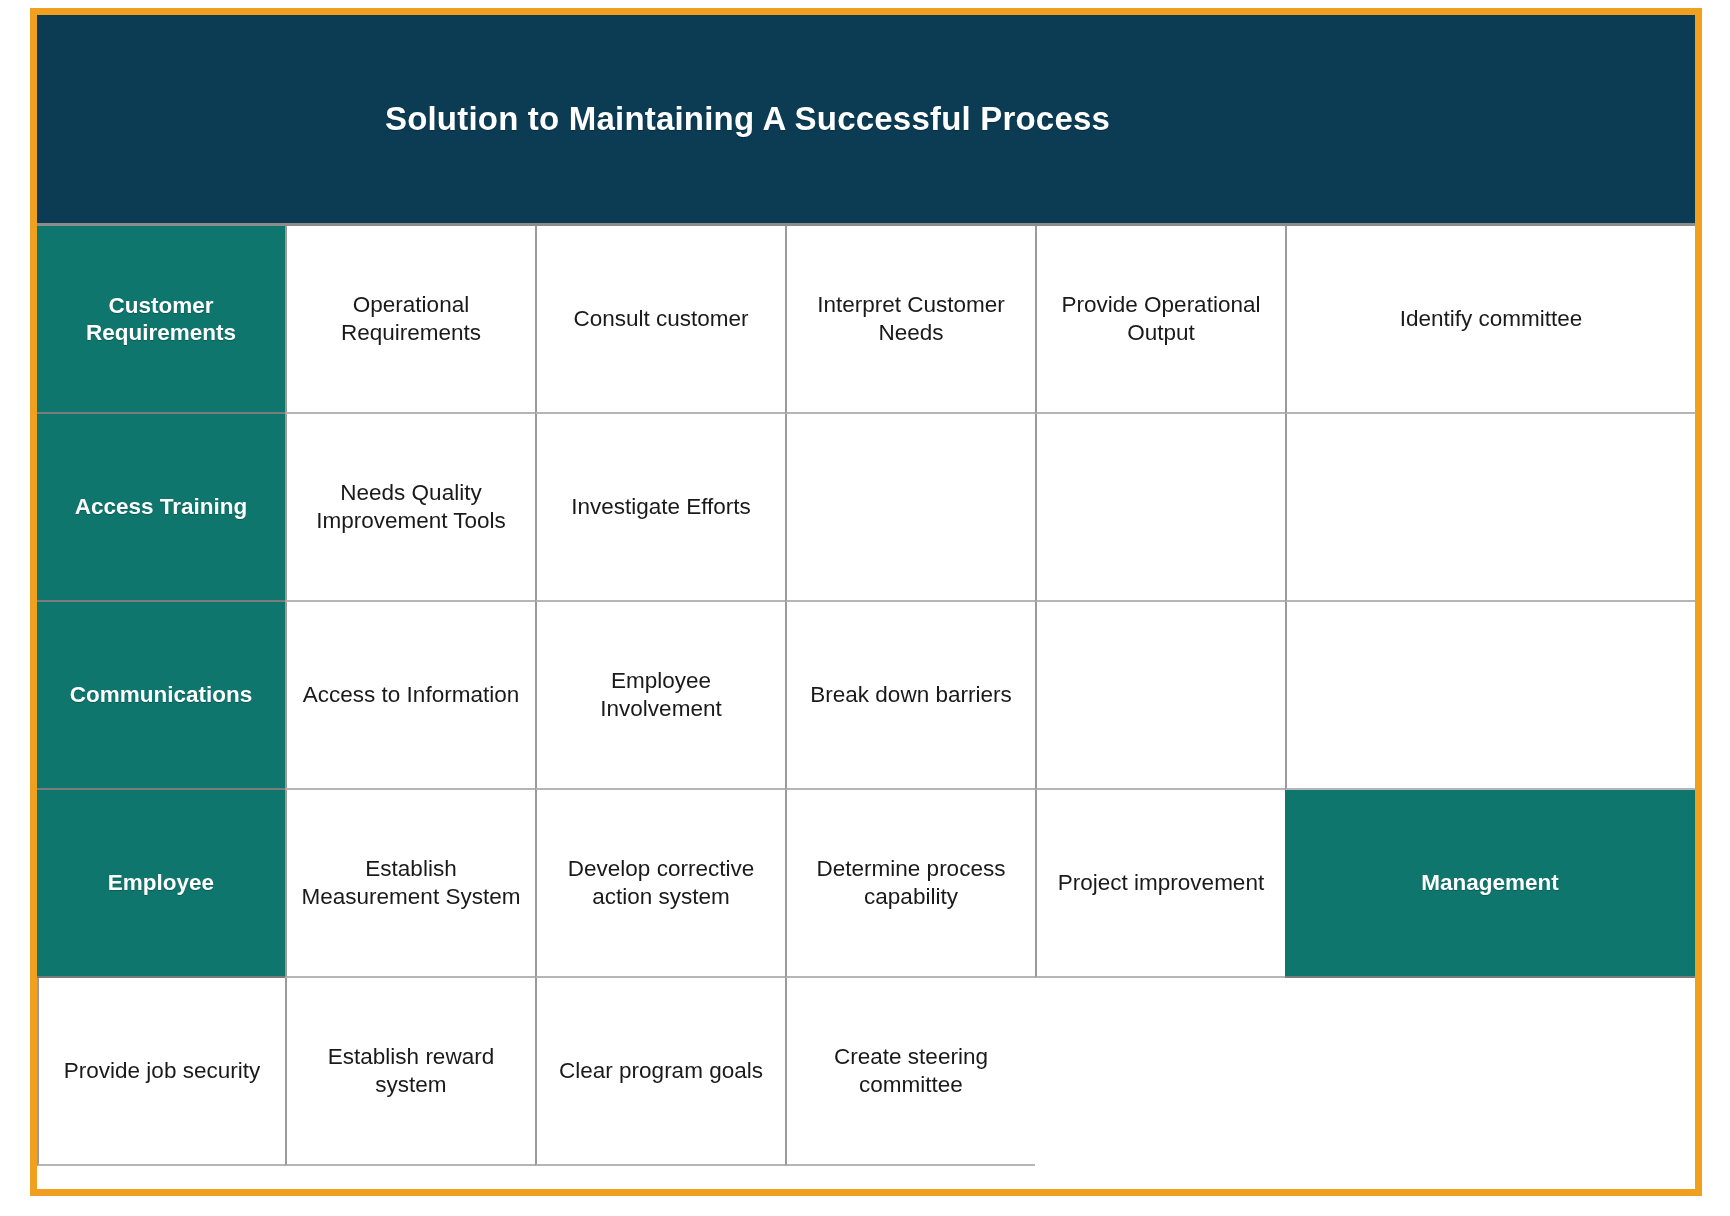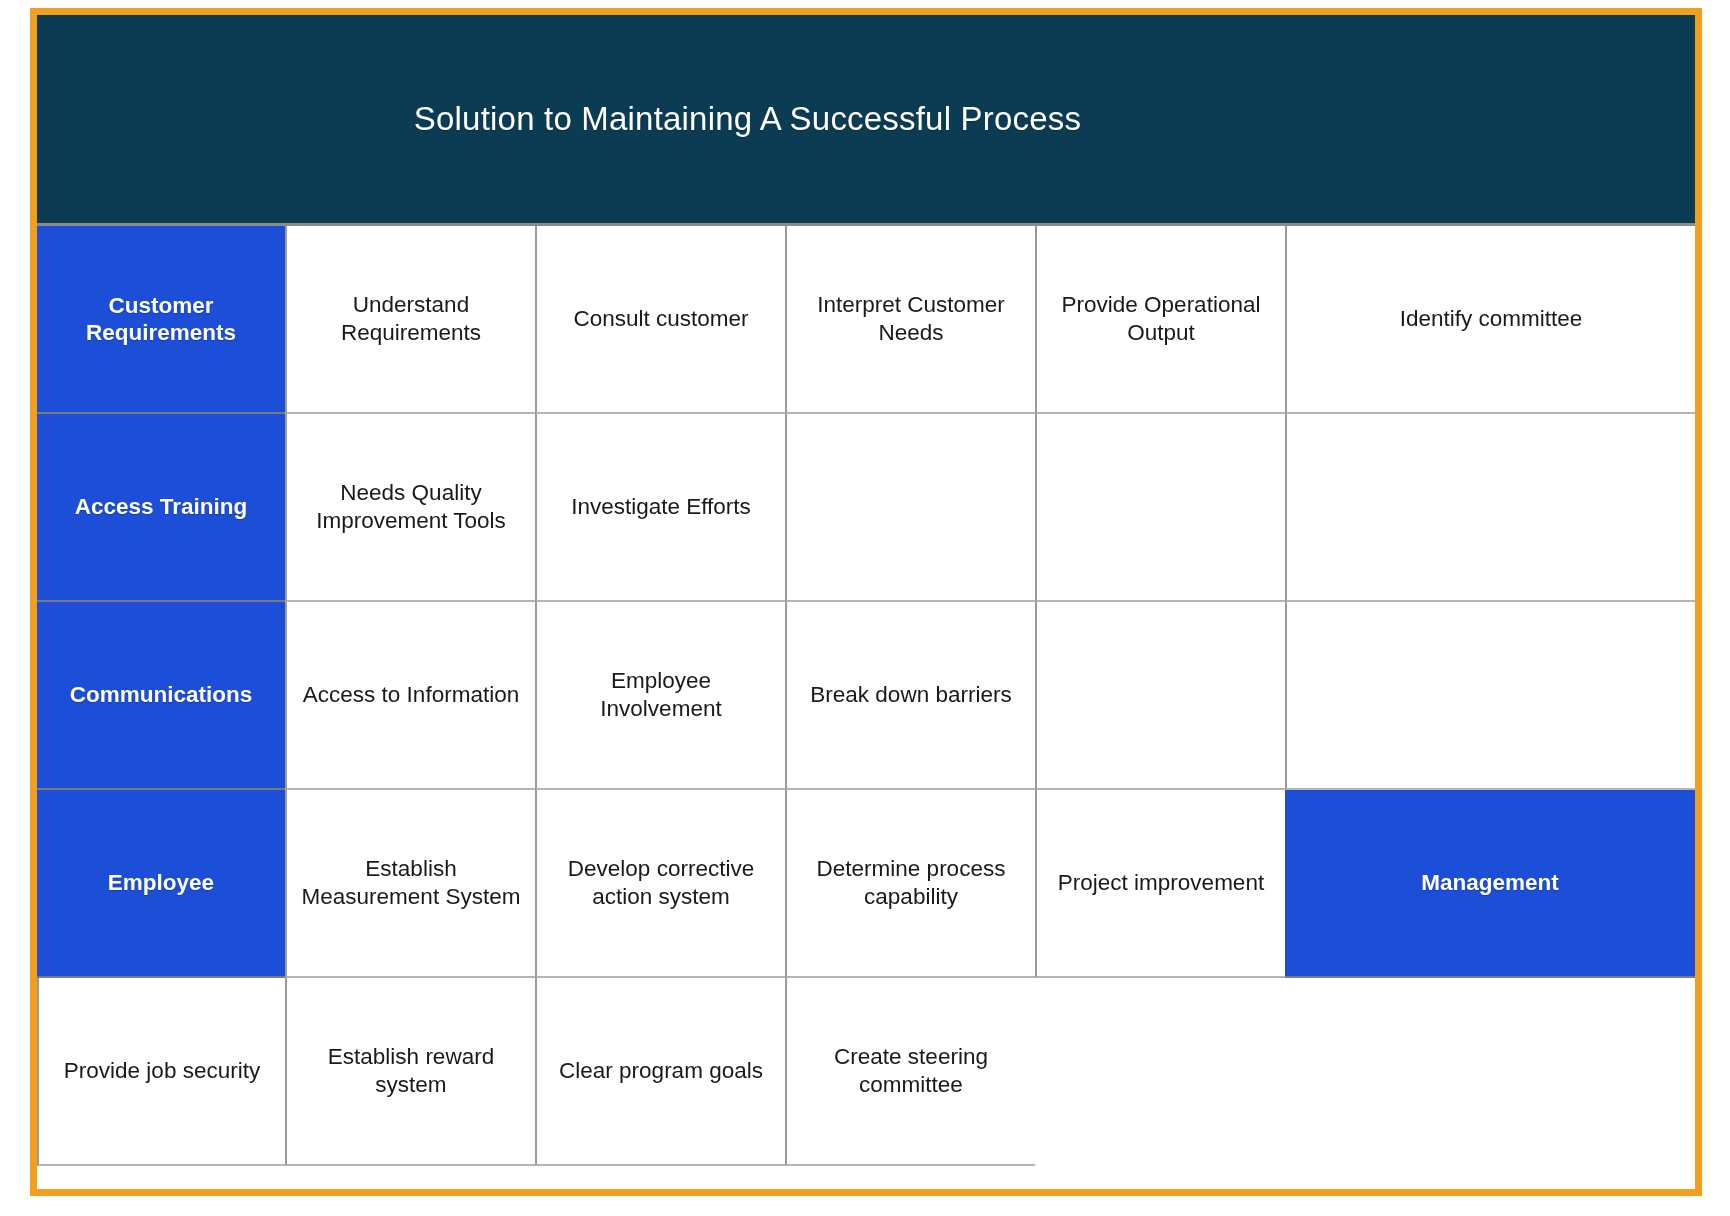--- a/index.html
+++ b/index.html
@@ -63,21 +63,21 @@
     top: 0;
     width: 193px;
     height: 211px;
     background: #0B3C54;
     box-sizing: border-box;
     border-bottom: 3px solid #8c8c8c;
   }
   #title-text {
     color: #ffffff;
     font-size: 33px;
-    font-weight: normal;
+    font-weight: bold;
     letter-spacing: 0.2px;
     text-align: center;
     line-height: 1.2;
     text-shadow: 0 1px 1px rgba(0,0,0,0.25);
     transform: translateX(-22px);
   }
 
   
   #grid {
     position: absolute;
@@ -85,21 +85,21 @@
     top: 211px;
     width: 1658px;
     height: 970px;
     display: grid;
     grid-template-columns: 248px 250px 250px 250px 250px 410px;
     grid-template-rows: repeat(5, 188px);
     background: #ffffff;
   }
 
   .rowhead {
-    background: #1d4ed8;
+    background: #0f766e;
     color: #ffffff;
     font-weight: bold;
     font-size: 22.5px;
     line-height: 1.22;
     display: flex;
     align-items: center;
     justify-content: center;
     text-align: center;
     box-sizing: border-box;
     border-bottom: 2px solid #7b7b7b;
@@ -131,21 +131,21 @@
   <div id="frame">
     <div id="frame-inner">
 
       <div id="title-band">
         <div id="title-text">Solution to Maintaining A Successful Process</div>
       </div>
       <div id="title-band-filler"></div>
 
       <div id="grid">
           <div class="rowhead">Customer Requirements</div>
-          <div class="cell">Understand Requirements</div>
+          <div class="cell">Operational Requirements</div>
           <div class="cell">Consult customer</div>
           <div class="cell">Interpret Customer Needs</div>
           <div class="cell">Provide Operational Output</div>
           <div class="cell lastcol">Identify committee</div>
           <div class="rowhead">Access Training</div>
           <div class="cell">Needs Quality Improvement Tools</div>
           <div class="cell">Investigate Efforts</div>
           <div class="cell empty"></div>
           <div class="cell empty"></div>
           <div class="cell empty lastcol"></div>

